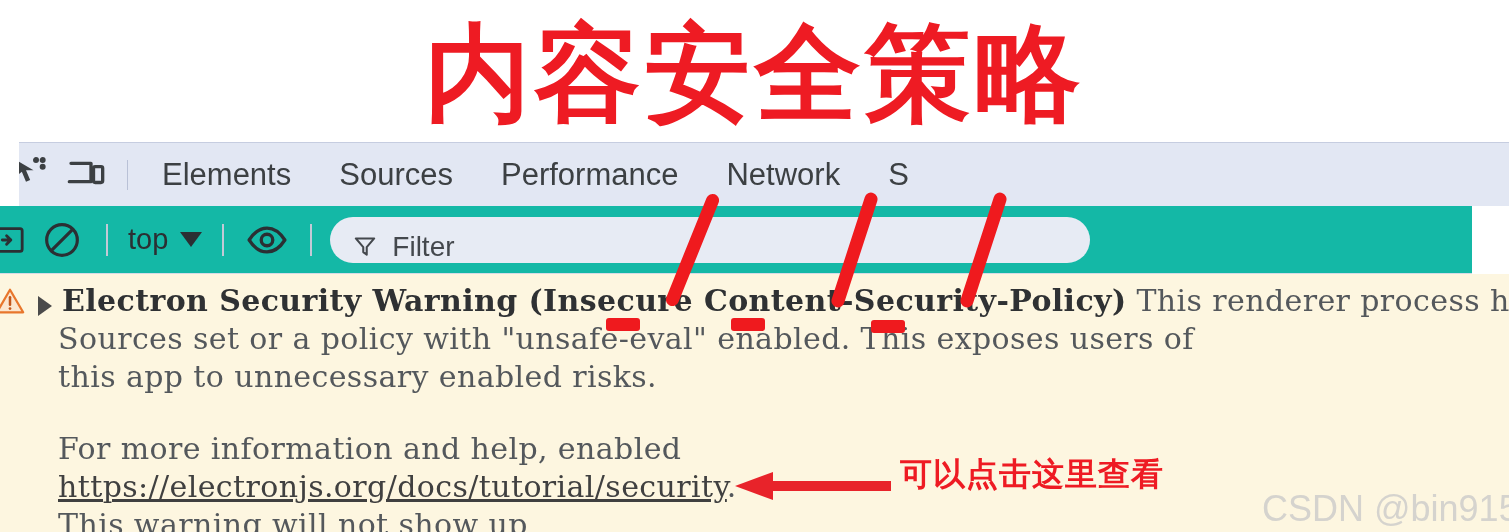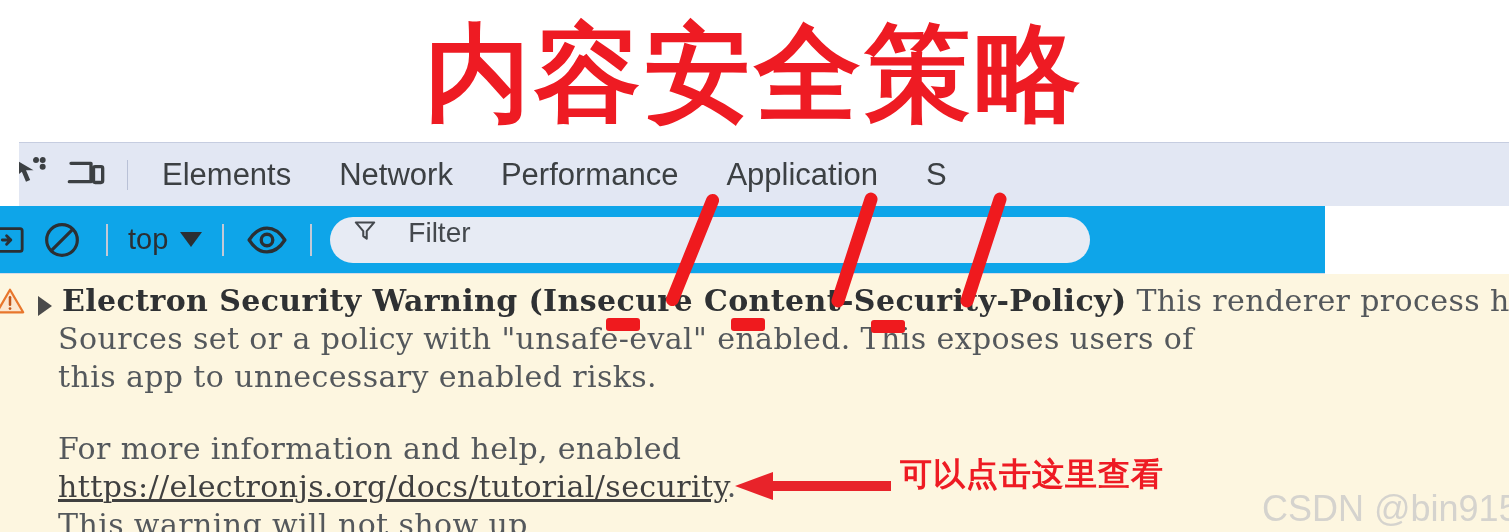--- a/index.html
+++ b/index.html
@@ -90,23 +90,23 @@
     left: 9px; right: 9px; bottom: 0;
     height: 4px;
     background: #3b5bd6;
   }
   .tab.clipped { padding-right: 0; }
 
   
   .filterbar {
     position: absolute;
     left: 0; top: 206px;
-    width: 1325px;
+    width: 1472px;
     height: 68px;
-    background: #0ea5e9;
+    background: #14b8a6;
     border-bottom: 1px solid #d6dbe6;
     display: flex;
     align-items: center;
     overflow: hidden;
   }
   .fb-icon {
     flex: 0 0 auto;
     display: flex;
     align-items: center;
     justify-content: center;
@@ -133,22 +133,22 @@
   .caret-down {
     width: 0; height: 0;
     border-left: 11px solid transparent;
     border-right: 11px solid transparent;
     border-top: 15px solid #2b2f33;
   }
   .icon-eye { width: 62px; height: 68px; }
   .filter-input {
     flex: 0 0 auto;
     display: flex;
-    align-items: flex-start;
-    gap: 30px;
+    align-items: flex-end;
+    gap: 14px;
     width: 760px;
     height: 46px;
     padding: 0 22px;
     margin-left: 6px;
     background: #e7ebf4;
     border: none;
     border-radius: 23px;
     cursor: text;
   }
   .filter-input .ph {
@@ -282,27 +282,27 @@
         <rect x="16.5" y="7" width="5.5" height="9.5" rx="1"></rect>
       </svg>
     </div>
 
     <div class="tb-sep"></div>
 
     <div class="tab">
       <span>Elements</span>
     </div>
     <div class="tab">
-      <span>Network</span>
+      <span>Sources</span>
     </div>
     <div class="tab">
       <span>Performance</span>
     </div>
     <div class="tab">
-      <span>Application</span>
+      <span>Network</span>
     </div>
     <div class="tab clipped">
       <span>S</span>
     </div>
   </div>
 
   <div class="filterbar">
 
     <div class="fb-icon icon-sidebar">
       <svg width="34" height="34" viewBox="0 0 24 24" fill="none" stroke="#2b2f33" stroke-width="2" stroke-linecap="round" stroke-linejoin="round">

